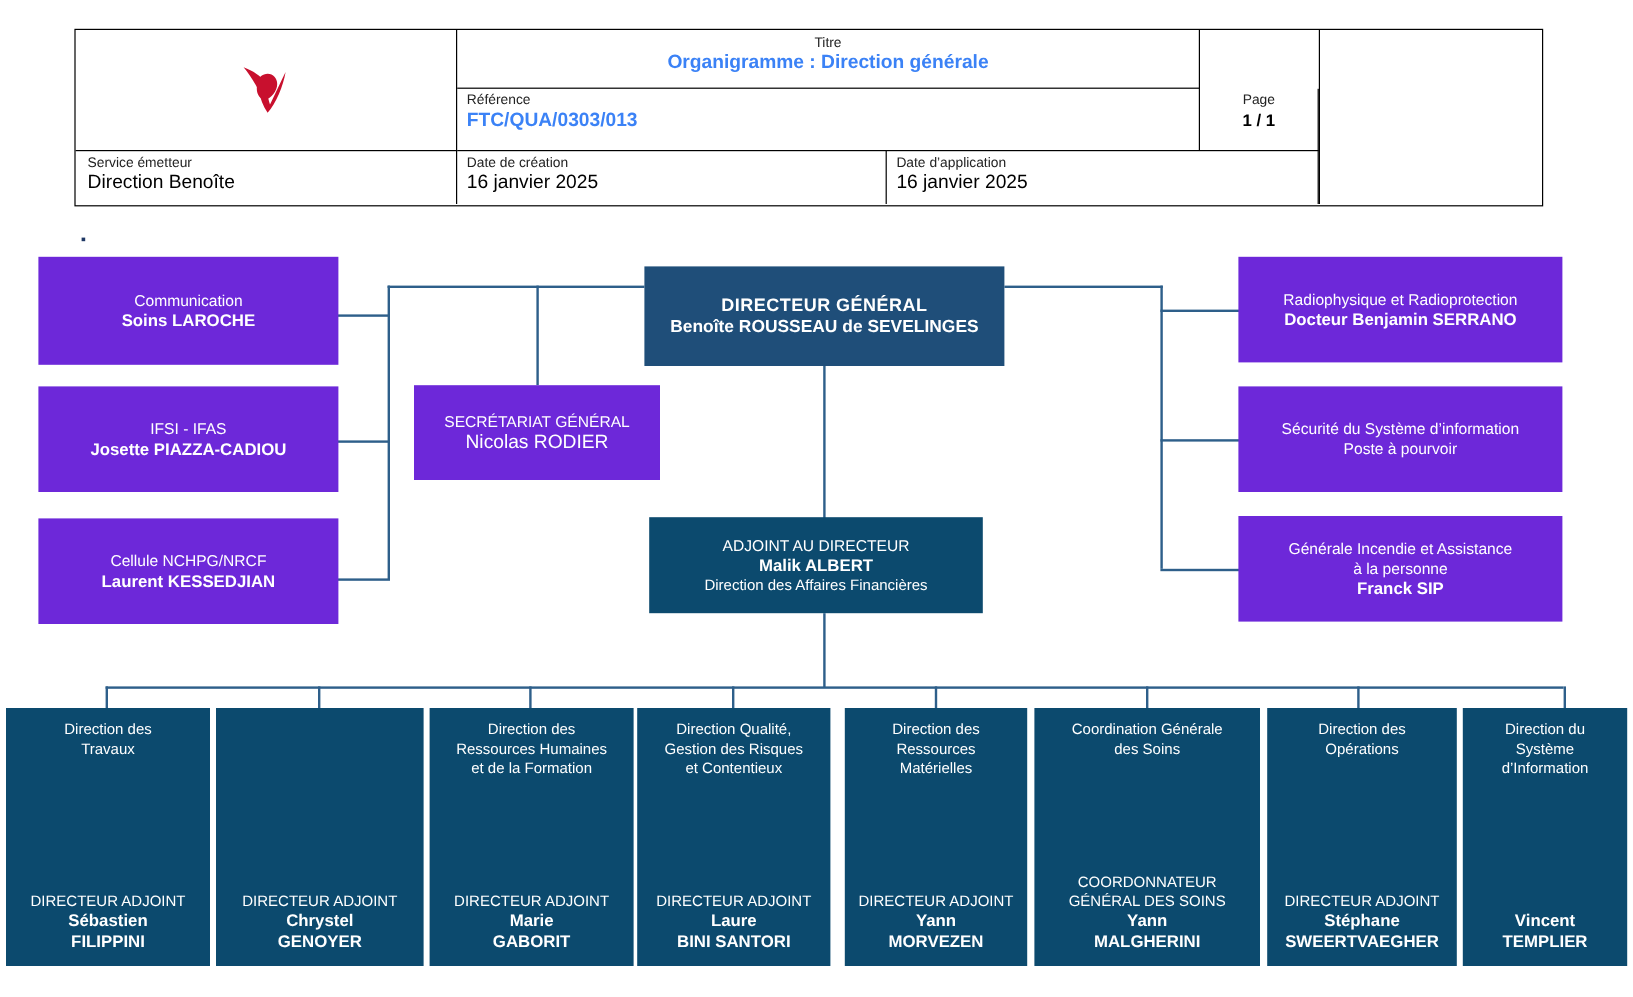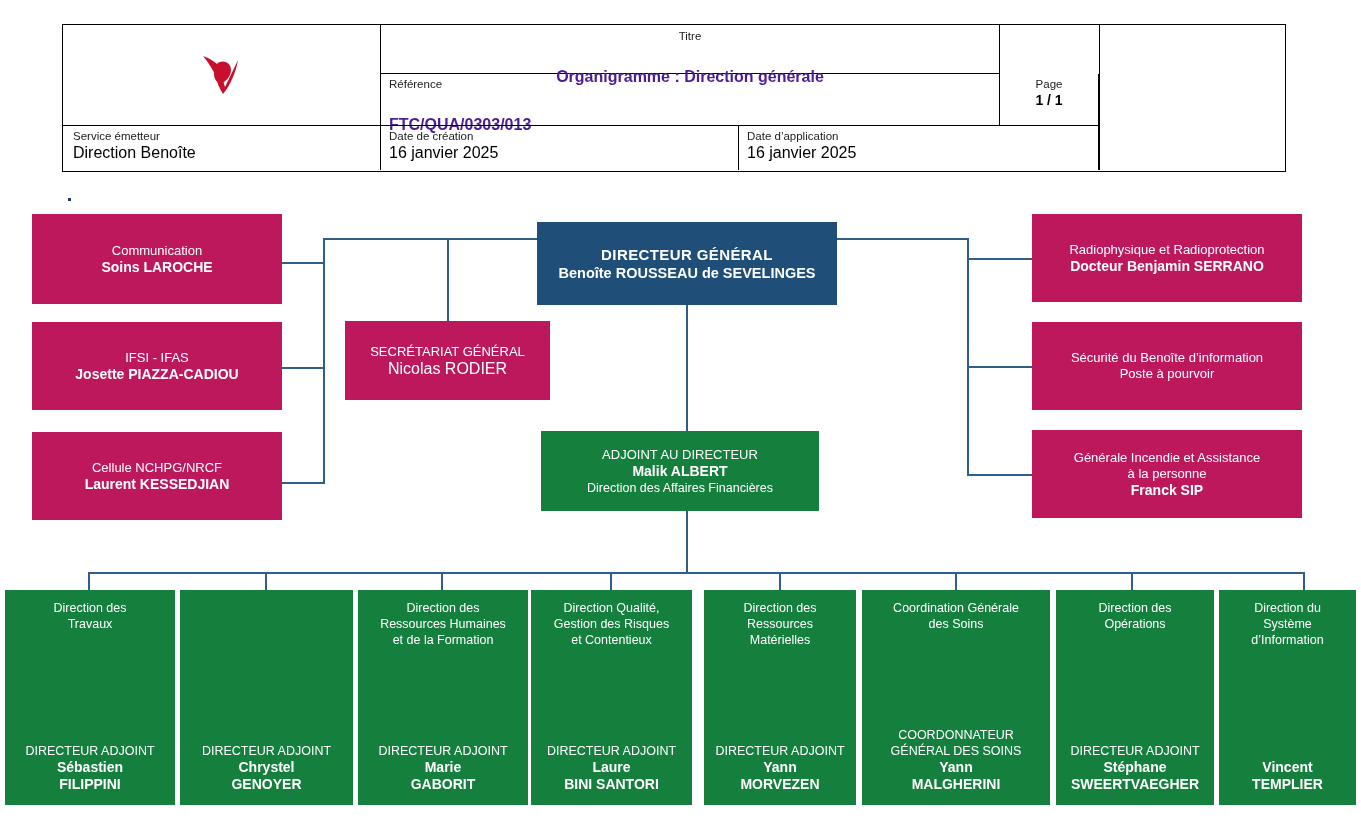--- a/index.html
+++ b/index.html
@@ -28,42 +28,42 @@
   .hdr-blank{left:1036px;top:0;width:186px;height:145px;border-left:1.5px solid #000;}
   .hdr-serv{left:0;top:100px;width:318px;height:45px;border-right:1.5px solid #000;
             border-top:1.5px solid #000;padding:3px 10px;}
   .hdr-dcrea{left:318px;top:100px;width:358px;height:45px;border-right:1.5px solid #000;
              border-top:1.5px solid #000;padding:3px 8px;}
   .hdr-dappl{left:676px;top:100px;width:360px;height:45px;border-right:1.5px solid #000;
              border-top:1.5px solid #000;padding:3px 8px;}
 
   .lbl-small{font-size:11.5px;color:#222;line-height:14px;font-family:"Liberation Sans",sans-serif;}
   .lbl-big{font-size:16px;line-height:20px;color:#000;}
-  .lbl-big-b{font-size:16px;line-height:20px;font-weight:bold;color:#4c1d95;margin-top:24px;}
+  .lbl-big-b{font-size:16px;line-height:20px;font-weight:bold;color:#3b82f6;}
   .page-num{font-size:14px;font-weight:bold;line-height:18px;}
 
   
   .logo{display:flex;align-items:center;gap:6px;}
   .logo-mark{width:44px;height:46px;position:relative;}
   .logo-txt{line-height:1;}
   .logo-l1{font-family:"Liberation Serif",serif;font-size:10.5px;letter-spacing:2.1px;
            color:#6d6e71;font-weight:bold;}
   .logo-l2{font-family:"Liberation Serif",serif;font-size:20px;letter-spacing:.5px;
            color:#c8102e;font-variant:small-caps;font-weight:normal;margin-top:1px;}
 
   
   .chart{position:absolute;left:0;top:0;width:1361px;height:831px;}
   .node{position:absolute;box-sizing:border-box;color:#fff;text-align:center;
         display:flex;flex-direction:column;justify-content:center;align-items:center;}
   .node .role{font-size:13px;line-height:16px;}
   .node .nm{font-size:14px;line-height:17px;font-weight:bold;}
   .node .sub{font-size:12.5px;line-height:16px;}
   .c-dark{background:#1f4e79;}
-  .c-teal{background:#15803d;}
-  .c-light{background:#be185d;}
+  .c-teal{background:#0c4a6e;}
+  .c-light{background:#6d28d9;}
 
   .dg .role{font-size:15px;font-weight:bold;letter-spacing:.4px;line-height:19px;}
   .dg .nm{font-size:14.5px;font-weight:bold;line-height:19px;}
 
   
   .dirbox{justify-content:flex-start;padding:10px 6px 12px 6px;}
   .dirbox .title{font-size:12.5px;line-height:16px;width:100%;}
   .dirbox .foot{margin-top:auto;width:100%;}
   .dirbox .foot .role{font-size:12.5px;line-height:16px;}
   .dirbox .foot .nm{font-size:14px;line-height:17px;font-weight:bold;}
@@ -181,21 +181,21 @@
       <div class="role">SECRÉTARIAT  GÉNÉRAL</div>
       <div class="nm" style="font-weight:normal;font-size:16px;">Nicolas RODIER</div>
     </div>
 
     <div class="node c-light" style="left:1032px;top:214px;width:270px;height:88px;">
       <div class="role">Radiophysique et Radioprotection</div>
       <div class="nm">Docteur  Benjamin SERRANO</div>
     </div>
 
     <div class="node c-light" style="left:1032px;top:322px;width:270px;height:88px;">
-      <div class="role">Sécurité du Benoîte  d’information</div>
+      <div class="role">Sécurité du Système  d’information</div>
       <div class="role">Poste à pourvoir</div>
     </div>
 
     <div class="node c-light" style="left:1032px;top:430px;width:270px;height:88px;">
       <div class="role">Générale Incendie et Assistance</div>
       <div class="role">à la personne</div>
       <div class="nm">Franck SIP</div>
     </div>
 
     <div class="node c-teal" style="left:541px;top:431px;width:278px;height:80px;">

